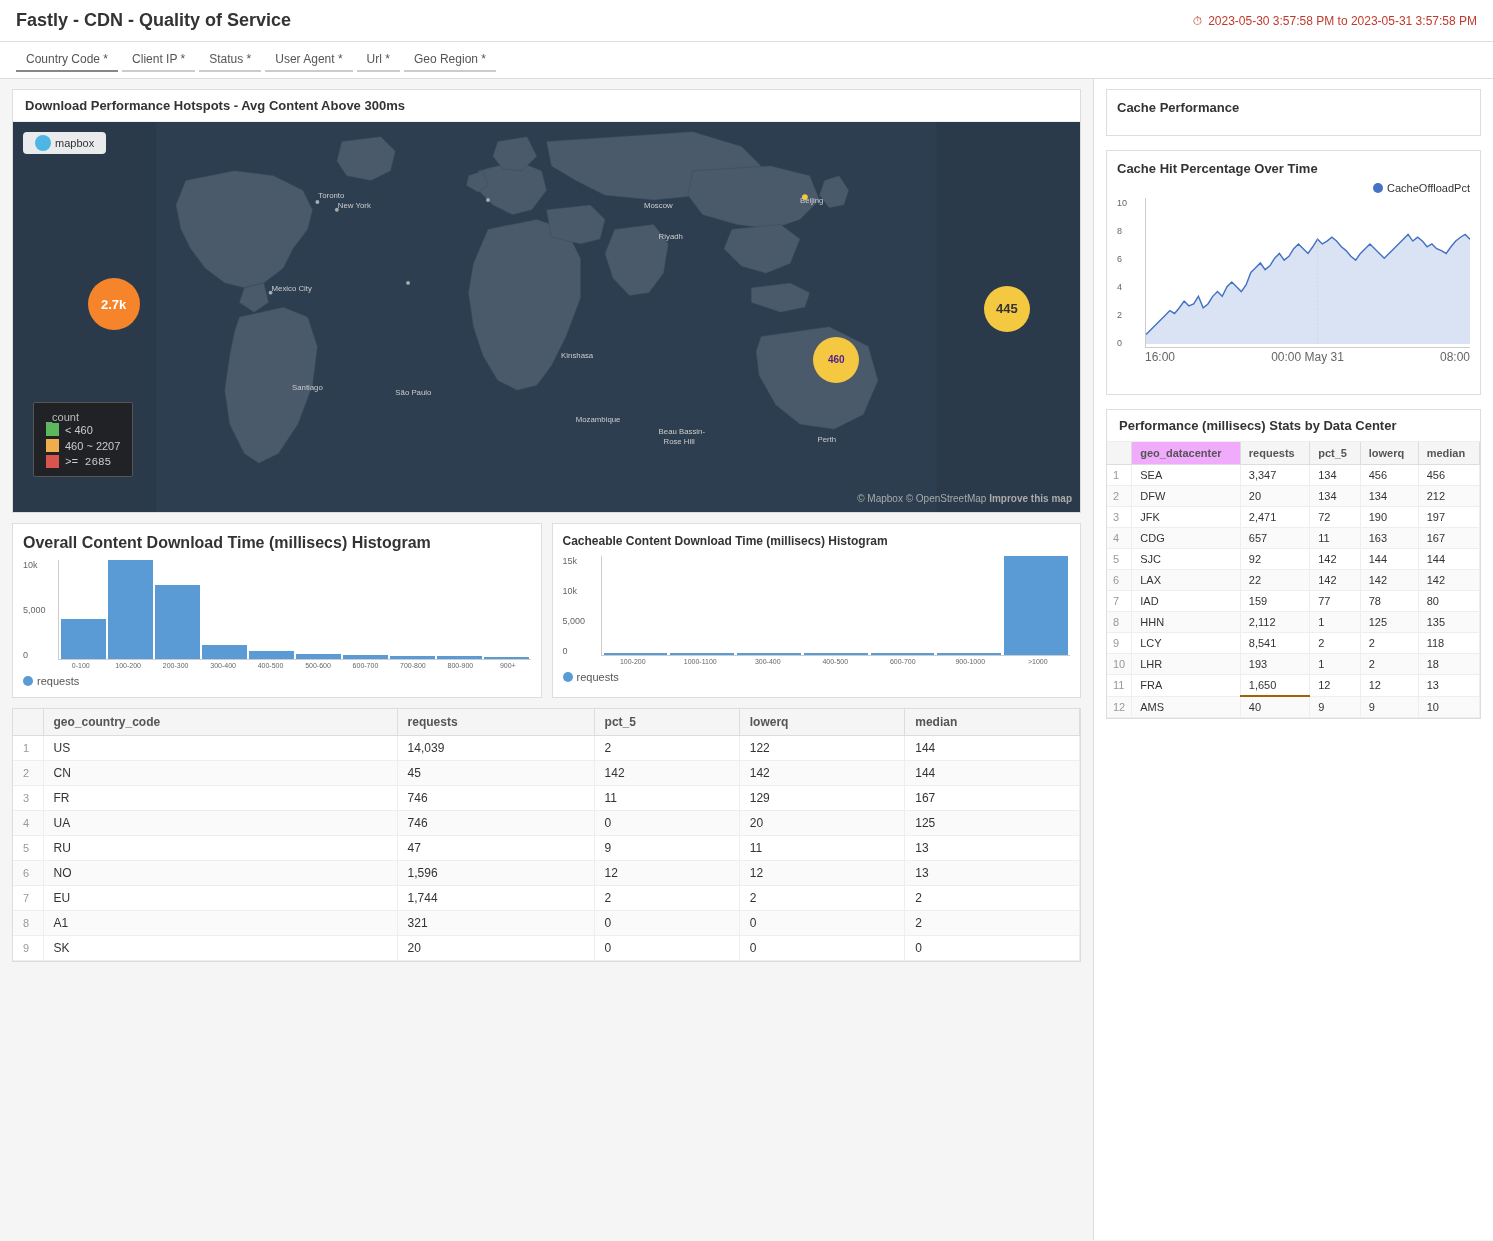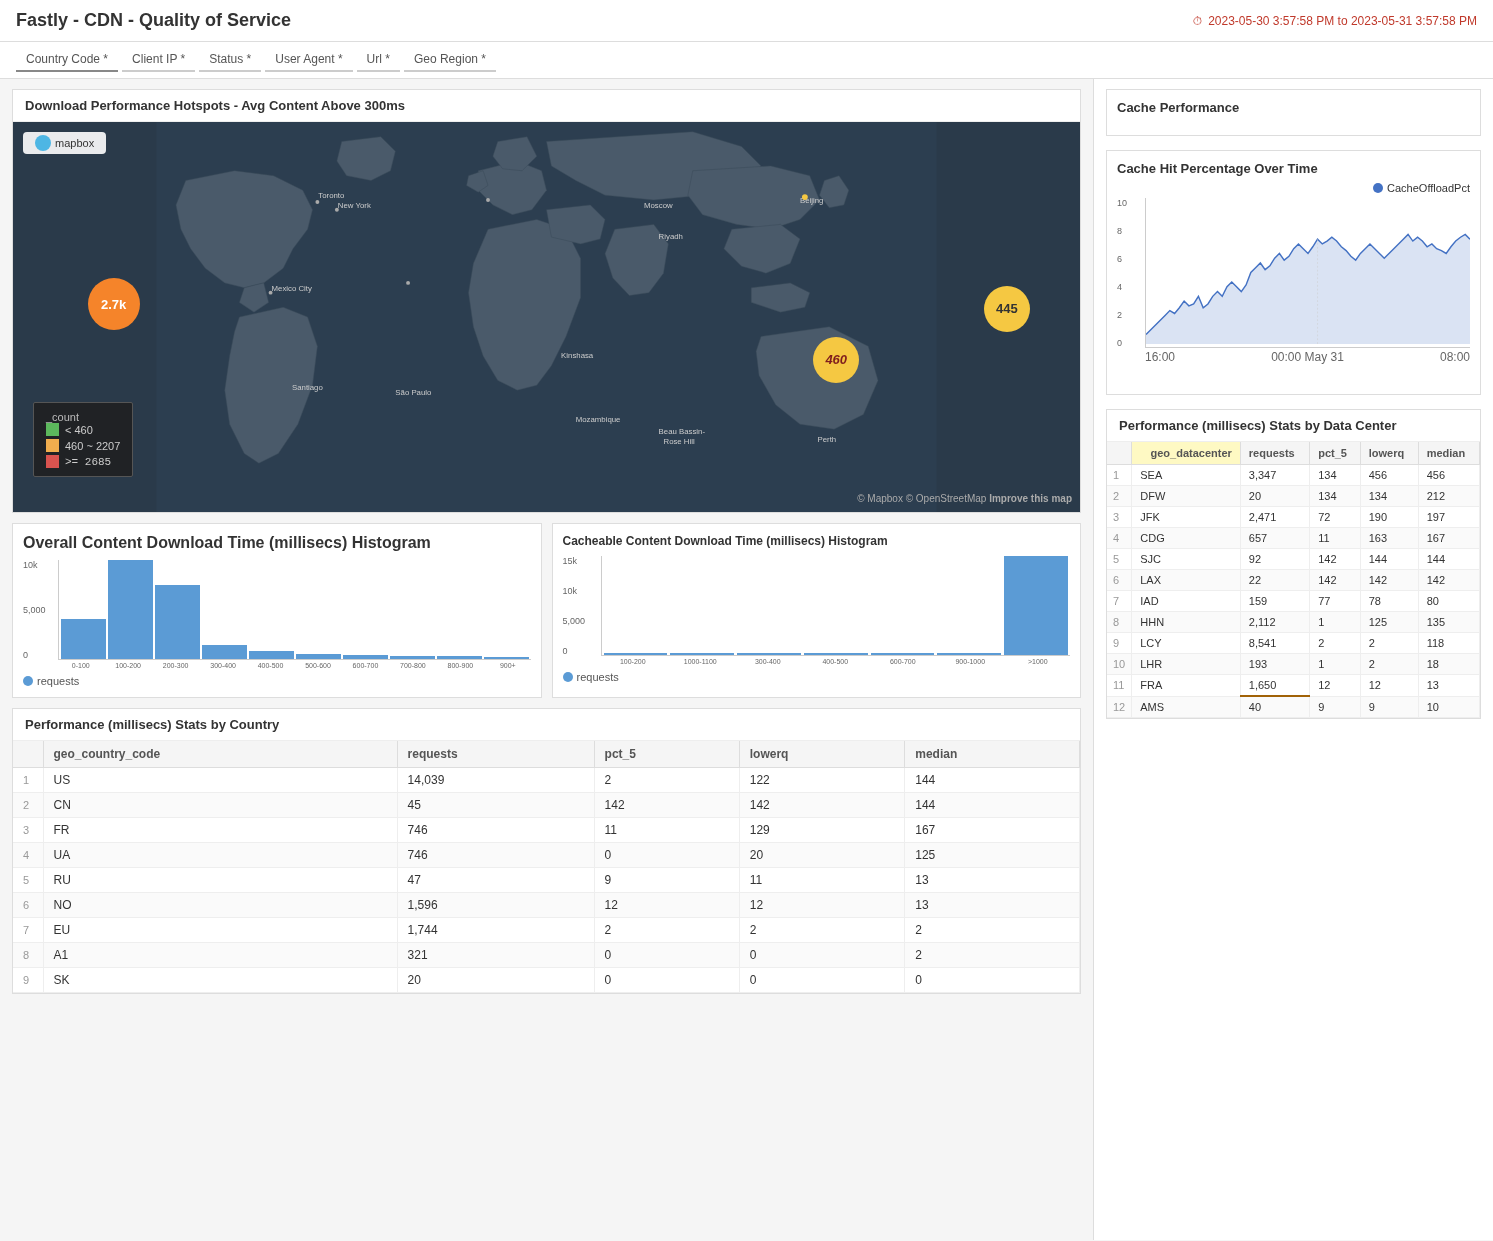--- a/index.html
+++ b/index.html
@@ -98,21 +98,21 @@
           <circle cx="665" cy="77" r="3" fill="#f5c842"></circle>
         </svg>
 
         <div style="position:absolute;top:10px;left:10px;background:rgba(255,255,255,0.9);border-radius:4px;padding:3px 12px;font-size:11px;display:flex;align-items:center;gap:4px;">
           <div style="width:16px;height:16px;background:#4db6e4;border-radius:50%;"></div>
           <span>mapbox</span>
         </div>
 
         <div style="position:absolute;left:7%;top:40%;width:52px;height:52px;border-radius:50%;background:#f5842a;display:flex;align-items:center;justify-content:center;font-weight:bold;font-size:13px;color:#fff;">2.7k</div>
 
-        <div style="position:absolute;left:75%;top:55%;width:46px;height:46px;border-radius:50%;background:#f5c842;display:flex;align-items:center;justify-content:center;font-weight:bold;font-size:13px;color:#7f1d1d;font-style:italic;">460</div>
+        <div style="position:absolute;left:75%;top:55%;width:46px;height:46px;border-radius:50%;background:#f5c842;display:flex;align-items:center;justify-content:center;font-weight:bold;font-size:10px;color:#4c1d95;">460</div>
 
         <div style="position:absolute;left:91%;top:42%;width:46px;height:46px;border-radius:50%;background:#f5c842;display:flex;align-items:center;justify-content:center;font-weight:bold;font-size:13px;color:#333;">445</div>
 
         <div style="position:absolute;bottom:35px;left:20px;background:rgba(30,30,30,0.85);border:1px solid #555;padding:8px 12px;border-radius:2px;">
           <div style="color:#bbb;font-size:11px;">_count</div>
           <div style="display:flex;align-items:center;gap:6px;font-size:11px;color:#ccc;margin-bottom:3px;">
             <div style="width:13px;height:13px;background:#5cb85c;"></div>
               <span>&lt; 460</span>
           </div>
           <div style="display:flex;align-items:center;gap:6px;font-size:11px;color:#ccc;margin-bottom:3px;">
@@ -201,23 +201,20 @@
           </div>
         </div>
         <div style="display:flex;align-items:center;gap:4px;margin-top:6px;font-size:11px;color:#555;">
           <div style="width:10px;height:10px;border-radius:50%;background:#5b9bd5;"></div>
           <span>requests</span>
         </div>
       </div>
     </div>
 
     <div style="background:#fff;border:1px solid #ddd;">
-      <div style="padding:8px 12px;border-bottom:1px solid #eee;">
-        <span style="font-size:13px;font-weight:600;color:#333;">Performance (millisecs) Stats by Country</span>
-      </div>
       <table style="width:100%;border-collapse:collapse;font-size:12px;">
         <thead>
           <tr>
             <th style="background:#f5f5f5;padding:6px 10px;border-bottom:1px solid #ddd;border-right:1px solid #ddd;width:30px;"></th>
             <th style="background:#f5f5f5;padding:6px 10px;border-bottom:1px solid #ddd;border-right:1px solid #ddd;text-align:left;color:#555;font-weight:600;">geo_country_code</th>
             <th style="background:#f5f5f5;padding:6px 10px;border-bottom:1px solid #ddd;border-right:1px solid #ddd;text-align:left;color:#555;font-weight:600;">requests</th>
             <th style="background:#f5f5f5;padding:6px 10px;border-bottom:1px solid #ddd;border-right:1px solid #ddd;text-align:left;color:#555;font-weight:600;">pct_5</th>
             <th style="background:#f5f5f5;padding:6px 10px;border-bottom:1px solid #ddd;border-right:1px solid #ddd;text-align:left;color:#555;font-weight:600;">lowerq</th>
             <th style="background:#f5f5f5;padding:6px 10px;border-bottom:1px solid #ddd;text-align:left;color:#555;font-weight:600;">median</th>
           </tr>
@@ -348,21 +345,21 @@
     </div>
 
     <div style="border:1px solid #ddd;">
       <div style="padding:8px 12px;border-bottom:1px solid #eee;">
         <span style="font-size:13px;font-weight:600;color:#333;">Performance (millisecs) Stats by Data Center</span>
       </div>
       <table style="width:100%;border-collapse:collapse;font-size:11px;">
         <thead>
           <tr>
             <th style="background:#f5f5f5;padding:5px 6px;border-bottom:1px solid #ddd;border-right:1px solid #ddd;width:24px;"></th>
-            <th style="background:#fef9c3;padding:5px 8px;border-bottom:1px solid #ddd;border-right:1px solid #ddd;text-align:right;color:#555;font-weight:600;">geo_datacenter</th>
+            <th style="background:#f0abfc;padding:5px 8px;border-bottom:1px solid #ddd;border-right:1px solid #ddd;text-align:left;color:#555;font-weight:600;">geo_datacenter</th>
             <th style="background:#f5f5f5;padding:5px 8px;border-bottom:1px solid #ddd;border-right:1px solid #ddd;text-align:left;color:#555;font-weight:600;">requests</th>
             <th style="background:#f5f5f5;padding:5px 8px;border-bottom:1px solid #ddd;border-right:1px solid #ddd;text-align:left;color:#555;font-weight:600;">pct_5</th>
             <th style="background:#f5f5f5;padding:5px 8px;border-bottom:1px solid #ddd;border-right:1px solid #ddd;text-align:left;color:#555;font-weight:600;">lowerq</th>
             <th style="background:#f5f5f5;padding:5px 8px;border-bottom:1px solid #ddd;text-align:left;color:#555;font-weight:600;">median</th>
           </tr>
         </thead>
         <tbody id="dc-table-body">
         <tr style="background: rgb(255, 255, 255);">
     <td style="padding:4px 6px;border-bottom:1px solid #eee;border-right:1px solid #eee;color:#999;font-size:11px;">1</td>
     <td style="padding:4px 8px;border-bottom:1px solid #eee;border-right:1px solid #eee;">SEA</td>

